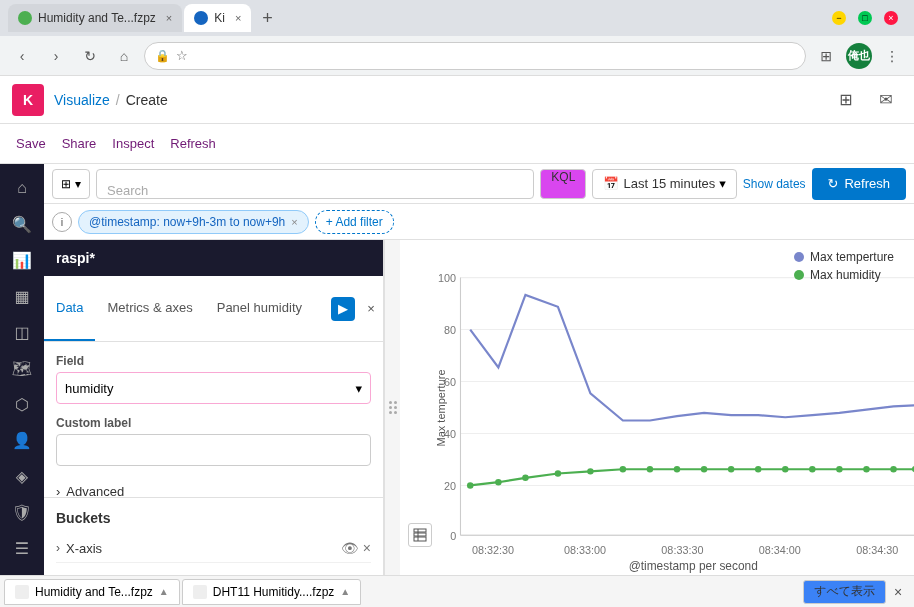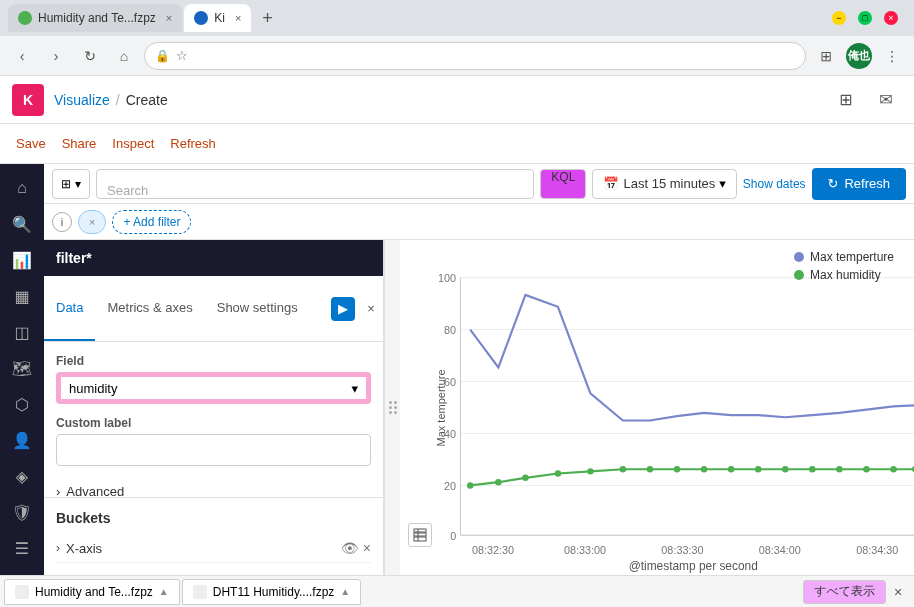--- a/index.html
+++ b/index.html
@@ -31,21 +31,21 @@
     
     .app-header { height: 48px; background: #fff; border-bottom: 1px solid #e0e0e0; display: flex; align-items: center; padding: 0 12px; gap: 10px; }
     .kibana-logo { width: 32px; height: 32px; background: #e91e63; border-radius: 4px; display: flex; align-items: center; justify-content: center; color: #fff; font-weight: bold; font-size: 14px; }
     .breadcrumb { display: flex; align-items: center; gap: 6px; font-size: 14px; color: #333; }
     .breadcrumb-sep { color: #aaa; }
     .header-actions-right { margin-left: auto; display: flex; gap: 8px; }
     .header-icon-btn { width: 32px; height: 32px; border-radius: 50%; display: flex; align-items: center; justify-content: center; cursor: pointer; color: #555; font-size: 16px; }
 
     
     .toolbar { height: 40px; background: #fff; display: flex; align-items: center; padding: 0 16px; gap: 16px; border-bottom: 1px solid #e0e0e0; }
-    .toolbar-btn { font-size: 13px; color: #c2410c; cursor: pointer; background: none; border: none; padding: 0; }
+    .toolbar-btn { font-size: 13px; color: #701a75; cursor: pointer; background: none; border: none; padding: 0; }
 
     
     .main-layout { display: flex; height: calc(607px - 36px - 40px - 48px - 40px - 32px); }
     .left-sidebar { width: 44px; background: #1a1a2e; display: flex; flex-direction: column; align-items: center; padding: 8px 0; gap: 4px; }
     .sidebar-icon { width: 32px; height: 32px; border-radius: 4px; display: flex; align-items: center; justify-content: center; color: #aaa; font-size: 16px; cursor: pointer; }
 
     
     .content-area { flex: 1; display: flex; flex-direction: column; background: #fff; overflow: hidden; }
 
     
@@ -75,21 +75,21 @@
     .panel-tab { padding: 24px 12px; font-size: 13px; cursor: pointer; color: #555; border-bottom: 2px solid transparent; }
     .panel-tab.active { color: #0077cc; border-bottom: 2px solid #0077cc; }
     .panel-tab-action { margin-left: auto; display: flex; gap: 4px; align-items: center; }
     .panel-tab-btn { width: 24px; height: 24px; border-radius: 4px; display: flex; align-items: center; justify-content: center; cursor: pointer; font-size: 13px; }
     .panel-tab-play { background: #0077cc; color: #fff; }
     .panel-tab-close { color: #555; }
 
     .panel-content { flex: 1; overflow-y: auto; padding: 12px; }
     .field-section { margin-bottom: 12px; }
     .field-label { font-size: 12px; color: #555; margin-bottom: 4px; font-weight: 600; }
-    .field-select { width: 100%; height: 32px; border: 5px solid #f9a8d4; border-radius: 4px; padding: 0 8px; font-size: 13px; background: #fff; cursor: pointer; display: flex; align-items: center; justify-content: space-between; }
+    .field-select { width: 100%; height: 32px; border: 1px solid #f9a8d4; border-radius: 4px; padding: 0 8px; font-size: 13px; background: #fff; cursor: pointer; display: flex; align-items: center; justify-content: space-between; }
     .custom-label-input { width: 100%; height: 32px; border: 1px solid #ccc; border-radius: 4px; padding: 0 8px; font-size: 13px; }
     .advanced-row { display: flex; align-items: center; gap: 6px; padding: 6px 0; cursor: pointer; color: #333; font-size: 13px; }
     .add-btn { display: flex; align-items: center; gap: 6px; color: #0077cc; font-size: 13px; cursor: pointer; padding: 8px 0; width: 100%; justify-content: center; }
     .add-icon { width: 20px; height: 20px; border-radius: 50%; background: #0077cc; color: #fff; display: flex; align-items: center; justify-content: center; font-size: 14px; }
 
     .buckets-section { border-top: 1px solid #e0e0e0; padding: 12px; }
     .buckets-title { font-size: 14px; font-weight: 600; color: #333; margin-bottom: 8px; }
     .bucket-item { display: flex; align-items: center; gap: 6px; padding: 6px 0; border-bottom: 1px solid #f0f0f0; }
     .bucket-expand { color: #555; cursor: pointer; font-size: 12px; }
     .bucket-label { flex: 1; font-size: 13px; color: #333; }
@@ -110,21 +110,21 @@
 
     
     .chart-table-icon { position: absolute; bottom: 28px; left: 8px; width: 24px; height: 24px; border: 1px solid #ccc; border-radius: 3px; display: flex; align-items: center; justify-content: center; cursor: pointer; background: #fff; }
 
     
     .bottom-tabs { height: 32px; background: #f5f5f5; border-top: 1px solid #ddd; display: flex; align-items: center; padding: 0 4px; gap: 2px; }
     .bottom-tab { height: 26px; padding: 0 10px; background: #fff; border: 1px solid #ccc; border-radius: 3px 3px 0 0; display: flex; align-items: center; gap: 6px; font-size: 12px; cursor: pointer; }
     .bottom-tab-icon { width: 14px; height: 14px; background: #eee; border-radius: 2px; }
     .bottom-tab-chevron { color: #888; font-size: 10px; }
     .bottom-right { margin-left: auto; display: flex; align-items: center; }
-    .show-all-btn { height: 24px; padding: 0 10px; background: #f0abfc; border: 1px solid #ccc; border-radius: 3px; font-size: 12px; cursor: pointer; color: #333; }
+    .show-all-btn { height: 24px; padding: 0 10px; background: #3b82f6; border: 1px solid #ccc; border-radius: 3px; font-size: 12px; cursor: pointer; color: #333; }
     .bottom-close { width: 24px; height: 24px; display: flex; align-items: center; justify-content: center; color: #555; cursor: pointer; font-size: 14px; }
   </style>
 </head>
 <body>
 
 <div class="titlebar">
   <div class="titlebar-tabs">
     <div class="tab inactive">
       <span class="tab-favicon" style="background:#4caf50;"></span>
       <span>Humidity and Te...fzpz</span>
@@ -215,35 +215,36 @@
       <span class="show-dates-link">Show dates</span>
       <button class="refresh-btn">
         <span>↻</span>
         <span>Refresh</span>
       </button>
     </div>
 
     <div class="filter-bar">
       <div class="filter-info">i</div>
       <div class="filter-chip">
+        <span>@timestamp: now+9h-3m to now+9h</span>
         <span class="filter-chip-close">×</span>
       </div>
       <button class="add-filter-btn">+ Add filter</button>
     </div>
 
     <div class="panel-layout">
 
       <div class="left-panel">
         <div class="panel-header">
-          <span>filter*</span>
+          <span>raspi*</span>
         </div>
         <div class="panel-tabs">
           <div class="panel-tab active">Data</div>
           <div class="panel-tab">Metrics &amp; axes</div>
-          <div class="panel-tab">Show settings</div>
+          <div class="panel-tab">Panel humidity</div>
           <div class="panel-tab-action">
             <div class="panel-tab-btn panel-tab-play">▶</div>
             <div class="panel-tab-btn panel-tab-close">×</div>
           </div>
         </div>
         <div class="panel-content">
           <div class="field-section">
             <div class="field-label">Field</div>
             <div class="field-select">
               <span>humidity</span>

